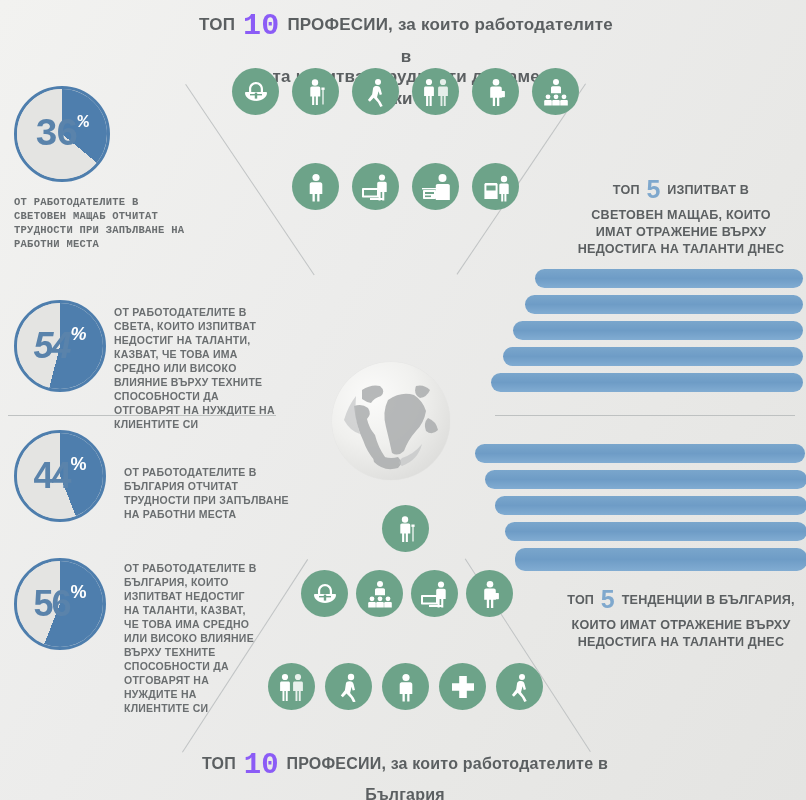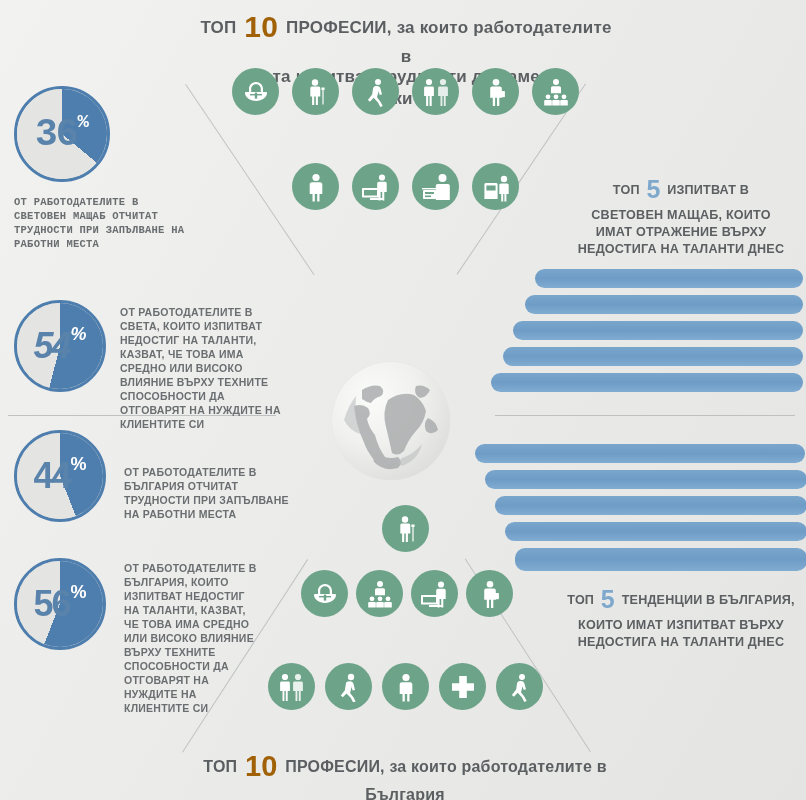--- a/index.html
+++ b/index.html
@@ -9,21 +9,21 @@
     font-family:"Liberation Sans", sans-serif;
     color:#5d6163;
     position:relative;
   }
   #stage{position:absolute;left:0;top:0;width:806px;height:800px;}
 
   
   .hdr{
     text-align:center;font-weight:700;color:#5b5f61;letter-spacing:.2px;line-height:1.26;
   }
-  .num-green{color:#a16207;font-weight:700;}
+  .num-green{color:#8b5cf6;font-weight:700;font-family:Liberation Mono, monospace;}
   .num-blue{color:#7fa8cd;font-weight:700;}
 
   
   .diag{position:absolute;background:#b9bcbd;height:1px;transform-origin:0 0;opacity:.85;}
   .hrule{position:absolute;height:1px;background:#b9bcbd;opacity:.9;}
 
   
   .pie-block{position:absolute;}
   .pie{position:relative;border-radius:50%;background:#e4e4e2;border:3px solid #4e7ead;box-sizing:border-box;}
   .pie .wedge{position:absolute;inset:0;border-radius:50%;}
@@ -257,21 +257,21 @@
 
   <div class="pie-block" style="left:14px;top:300px;">
     <div style="display:flex;align-items:flex-start;">
       <div class="pie" style="width:92px;height:92px;flex:0 0 92px;font-style:italic;">
         <div class="wedge" style="background:conic-gradient(#4e7ead 0deg 194.4deg,#e4e4e2 194.4deg 360deg);"></div>
         <div class="lbl" style="font-size:36px;">
           <span>54</span>
             <span class="pc" style="font-size:18px;align-self:flex-start;margin-top:21px;margin-left:1px;">%</span>
         </div>
       </div>
-      <div class="pie-text" style="width:172px;margin-left:14px;margin-top:6px;">ОТ РАБОТОДАТЕЛИТЕ В СВЕТА, КОИТО ИЗПИТВАТ НЕДОСТИГ НА ТАЛАНТИ, КАЗВАТ, ЧЕ ТОВА ИМА СРЕДНО ИЛИ ВИСОКО ВЛИЯНИЕ ВЪРХУ ТЕХНИТЕ СПОСОБНОСТИ ДА ОТГОВАРЯТ НА НУЖДИТЕ НА КЛИЕНТИТЕ СИ</div>
+      <div class="pie-text" style="width:172px;margin-left:8px;margin-top:6px;">ОТ РАБОТОДАТЕЛИТЕ В СВЕТА, КОИТО ИЗПИТВАТ НЕДОСТИГ НА ТАЛАНТИ, КАЗВАТ, ЧЕ ТОВА ИМА СРЕДНО ИЛИ ВИСОКО ВЛИЯНИЕ ВЪРХУ ТЕХНИТЕ СПОСОБНОСТИ ДА ОТГОВАРЯТ НА НУЖДИТЕ НА КЛИЕНТИТЕ СИ</div>
     </div>
   </div>
 
   <div class="pie-block" style="left:14px;top:430px;">
     <div style="display:flex;align-items:flex-end;">
       <div class="pie" style="width:92px;height:92px;flex:0 0 92px;">
         <div class="wedge" style="background:conic-gradient(#4e7ead 0deg 158.4deg,#e4e4e2 158.4deg 360deg);"></div>
         <div class="lbl" style="font-size:36px;">
           <span>44</span>
             <span class="pc" style="font-size:18px;align-self:flex-start;margin-top:21px;margin-left:1px;">%</span>
@@ -366,21 +366,21 @@
         <span class="bar two" style="width:292px">
           <span></span>
         </span>
       </div>
     </div>
 
   <div class="hdr" style="position:absolute;left:556px;top:582px;width:250px;font-size:12.6px;line-height:1.38;">
     <span>ТОП</span>
     <span class="num-blue" style="font-size:25px;vertical-align:-4px;margin:0 3px;">5</span>
     <span>ТЕНДЕНЦИИ В БЪЛГАРИЯ,</span>
-    <div>КОИТО ИМАТ ИЗПИТВАТ ВЪРХУ</div>
+    <div>КОИТО ИМАТ ОТРАЖЕНИЕ ВЪРХУ</div>
     <div>НЕДОСТИГА НА ТАЛАНТИ ДНЕС</div>
   </div>
 
   <div id="prof-bg-1">
       <div class="prof" style="left: 364px; top: 505px;">
         <div class="circwrap">
           <span class="rank"></span>
           <span class="circ">
             <svg width="30" height="30" viewBox="0 0 30 30">
               <circle cx="14" cy="5.5" r="3.2" fill="#fff"></circle>

